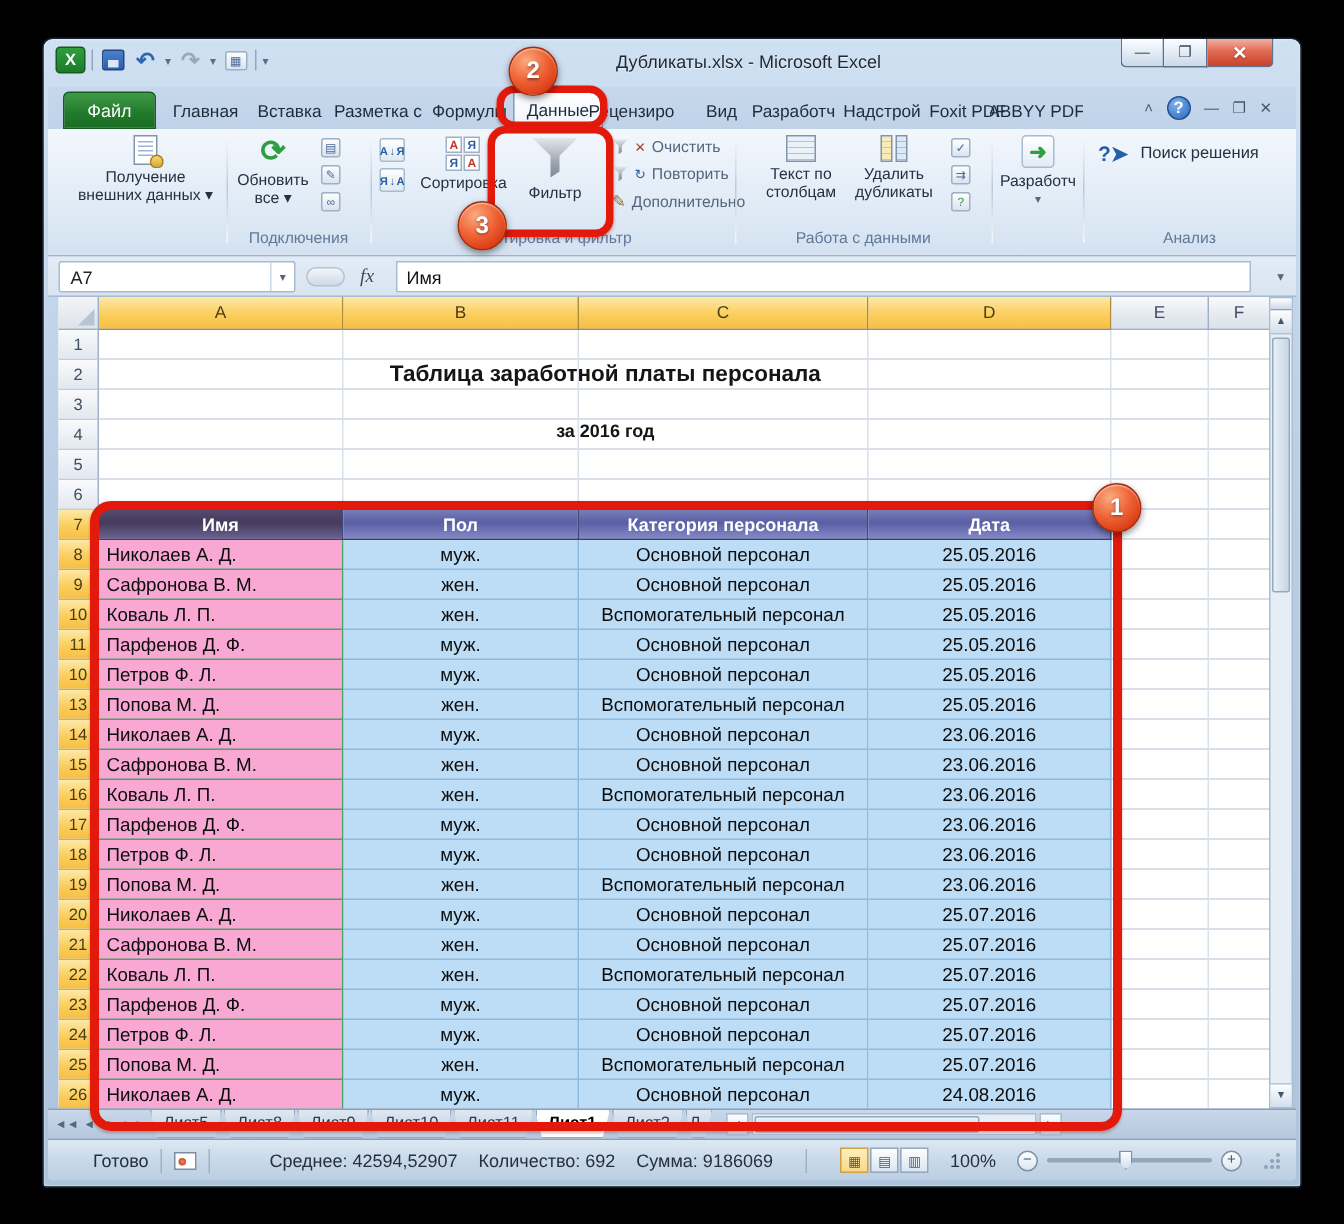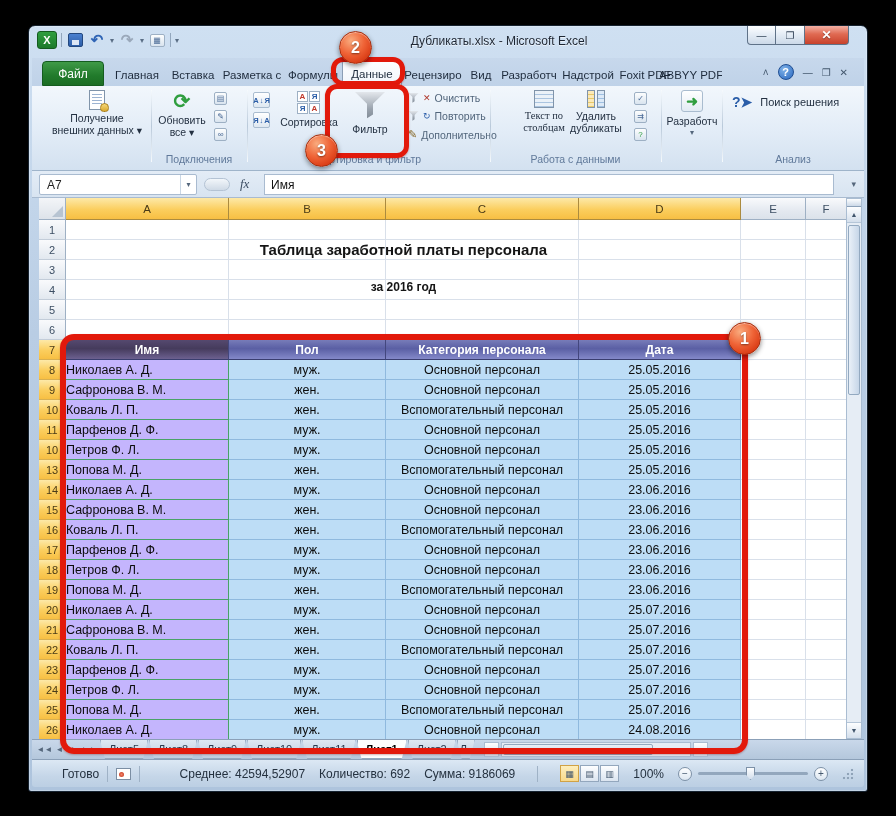--- a/index.html
+++ b/index.html
@@ -125,21 +125,21 @@
   .vline{position:absolute;top:22px;bottom:0;width:1px;background:#d9e0ea;}
   .sheet-title{position:absolute;left:27px;width:675px;text-align:center;color:#151515;white-space:nowrap;}
   .t1{top:43px;font-size:15px;font-weight:bold;}
   .t2{top:82px;font-size:12px;font-weight:bold;}
   .xtable{position:absolute;left:27px;top:142px;width:675px;}
   .trow{display:flex;height:20px;}
   .hcell{height:20px;display:flex;align-items:center;justify-content:center;font-size:12px;font-weight:bold;color:#fff;
     background:linear-gradient(#777cb9,#5a5fa4 45%,#8489c9);border-right:1px solid #43477e;border-bottom:1px solid #3a3e70;}
   .hcell.first{background:linear-gradient(#55496f,#453b5c 45%,#6c6090);}
   .cell{height:20px;display:flex;align-items:center;font-size:12.5px;color:#0d0d0d;overflow:hidden;white-space:nowrap;}
-  .cname{background:#c4b5fd;border-right:1px solid #49a267;border-bottom:1px solid #49a267;}
+  .cname{background:#f9a8d4;border-right:1px solid #49a267;border-bottom:1px solid #49a267;padding-left:5px;}
   .cblue{background:#bdddf6;border-right:1px solid #8fb9de;border-bottom:1px solid #8fb9de;justify-content:center;}
 
   
   .vscroll{position:absolute;left:817px;top:172px;width:16px;height:541px;background:#e6edf5;border:1px solid #aabdd2;}
   .vs-split{position:absolute;left:0;right:0;top:0;height:8px;background:linear-gradient(#fdfeff,#ccd9e8);
     border-bottom:1px solid #8ba0b8;}
   .vs-btn{position:absolute;left:0;right:0;height:16px;display:flex;align-items:center;justify-content:center;
     font-size:7px;color:#41556c;background:linear-gradient(#fdfeff,#d4dfec);}
   .vs-up{top:8px;border-bottom:1px solid #b5c6d8;}
   .vs-down{bottom:0;border-top:1px solid #b5c6d8;}
@@ -238,21 +238,21 @@
       <div class="si">—</div>
       <div class="si">❐</div>
       <div class="si">✕</div>
     </div>
   <div class="file-tab">Файл</div>
       <div class="rtab" style="left: 76px; width: 58px;">Главная</div>
       <div class="rtab" style="left: 134px; width: 54px;">Вставка</div>
       <div class="rtab" style="left: 188px; width: 64px;">Разметка с</div>
       <div class="rtab" style="left: 252px; width: 58px;">Формулы</div>
       <div class="rtab active" style="left: 310px; width: 60px;">Данные</div>
-      <div class="rtab" style="left: 370px; width: 62px; text-align: center;">Рецензиро</div>
+      <div class="rtab" style="left: 358px; width: 62px; text-align: center;">Рецензиро</div>
       <div class="rtab" style="left: 432px; width: 34px;">Вид</div>
       <div class="rtab" style="left: 466px; width: 62px;">Разработч</div>
       <div class="rtab" style="left: 528px; width: 56px;">Надстрой</div>
       <div class="rtab" style="left: 584px; width: 58px;">Foxit PDF</div>
       <div class="rtab" style="left: 628px; width: 62px;">ABBYY PDF</div>
     </div>
 
   <div class="ribbon">
 
     <div class="bigbtn" style="left:14px;top:4px;width:102px;">
@@ -308,21 +308,21 @@
       <span style="color:#2a5da8;font-size:9px;">↻</span>
       <span>Повторить</span>
     </div>
     <div class="minirow" style="left:376px;top:42px;">
       <span style="color:#8a6d2f;font-size:11px;">✎</span>
       <span>Дополнительно</span>
     </div>
     <div class="grouplabel" style="left:215px;width:243px;">Сортировка и фильтр</div>
     <div class="rsep" style="left:458px;"></div>
 
-    <div class="bigbtn" style="left:480px;top:4px;width:64px;font-family:Liberation Serif, serif;">
+    <div class="bigbtn" style="left:470px;top:4px;width:64px;">
       <div class="table-ic"></div>
       <div class="lbl">Текст по</div>
       <div class="lbl">столбцам</div>
     </div>
     <div class="bigbtn" style="left:530px;top:4px;width:68px;">
       <div class="dup-ic">
         <div class="dup-col"></div>
           <div class="dup-col b"></div>
       </div>
       <div class="lbl">Удалить</div>

